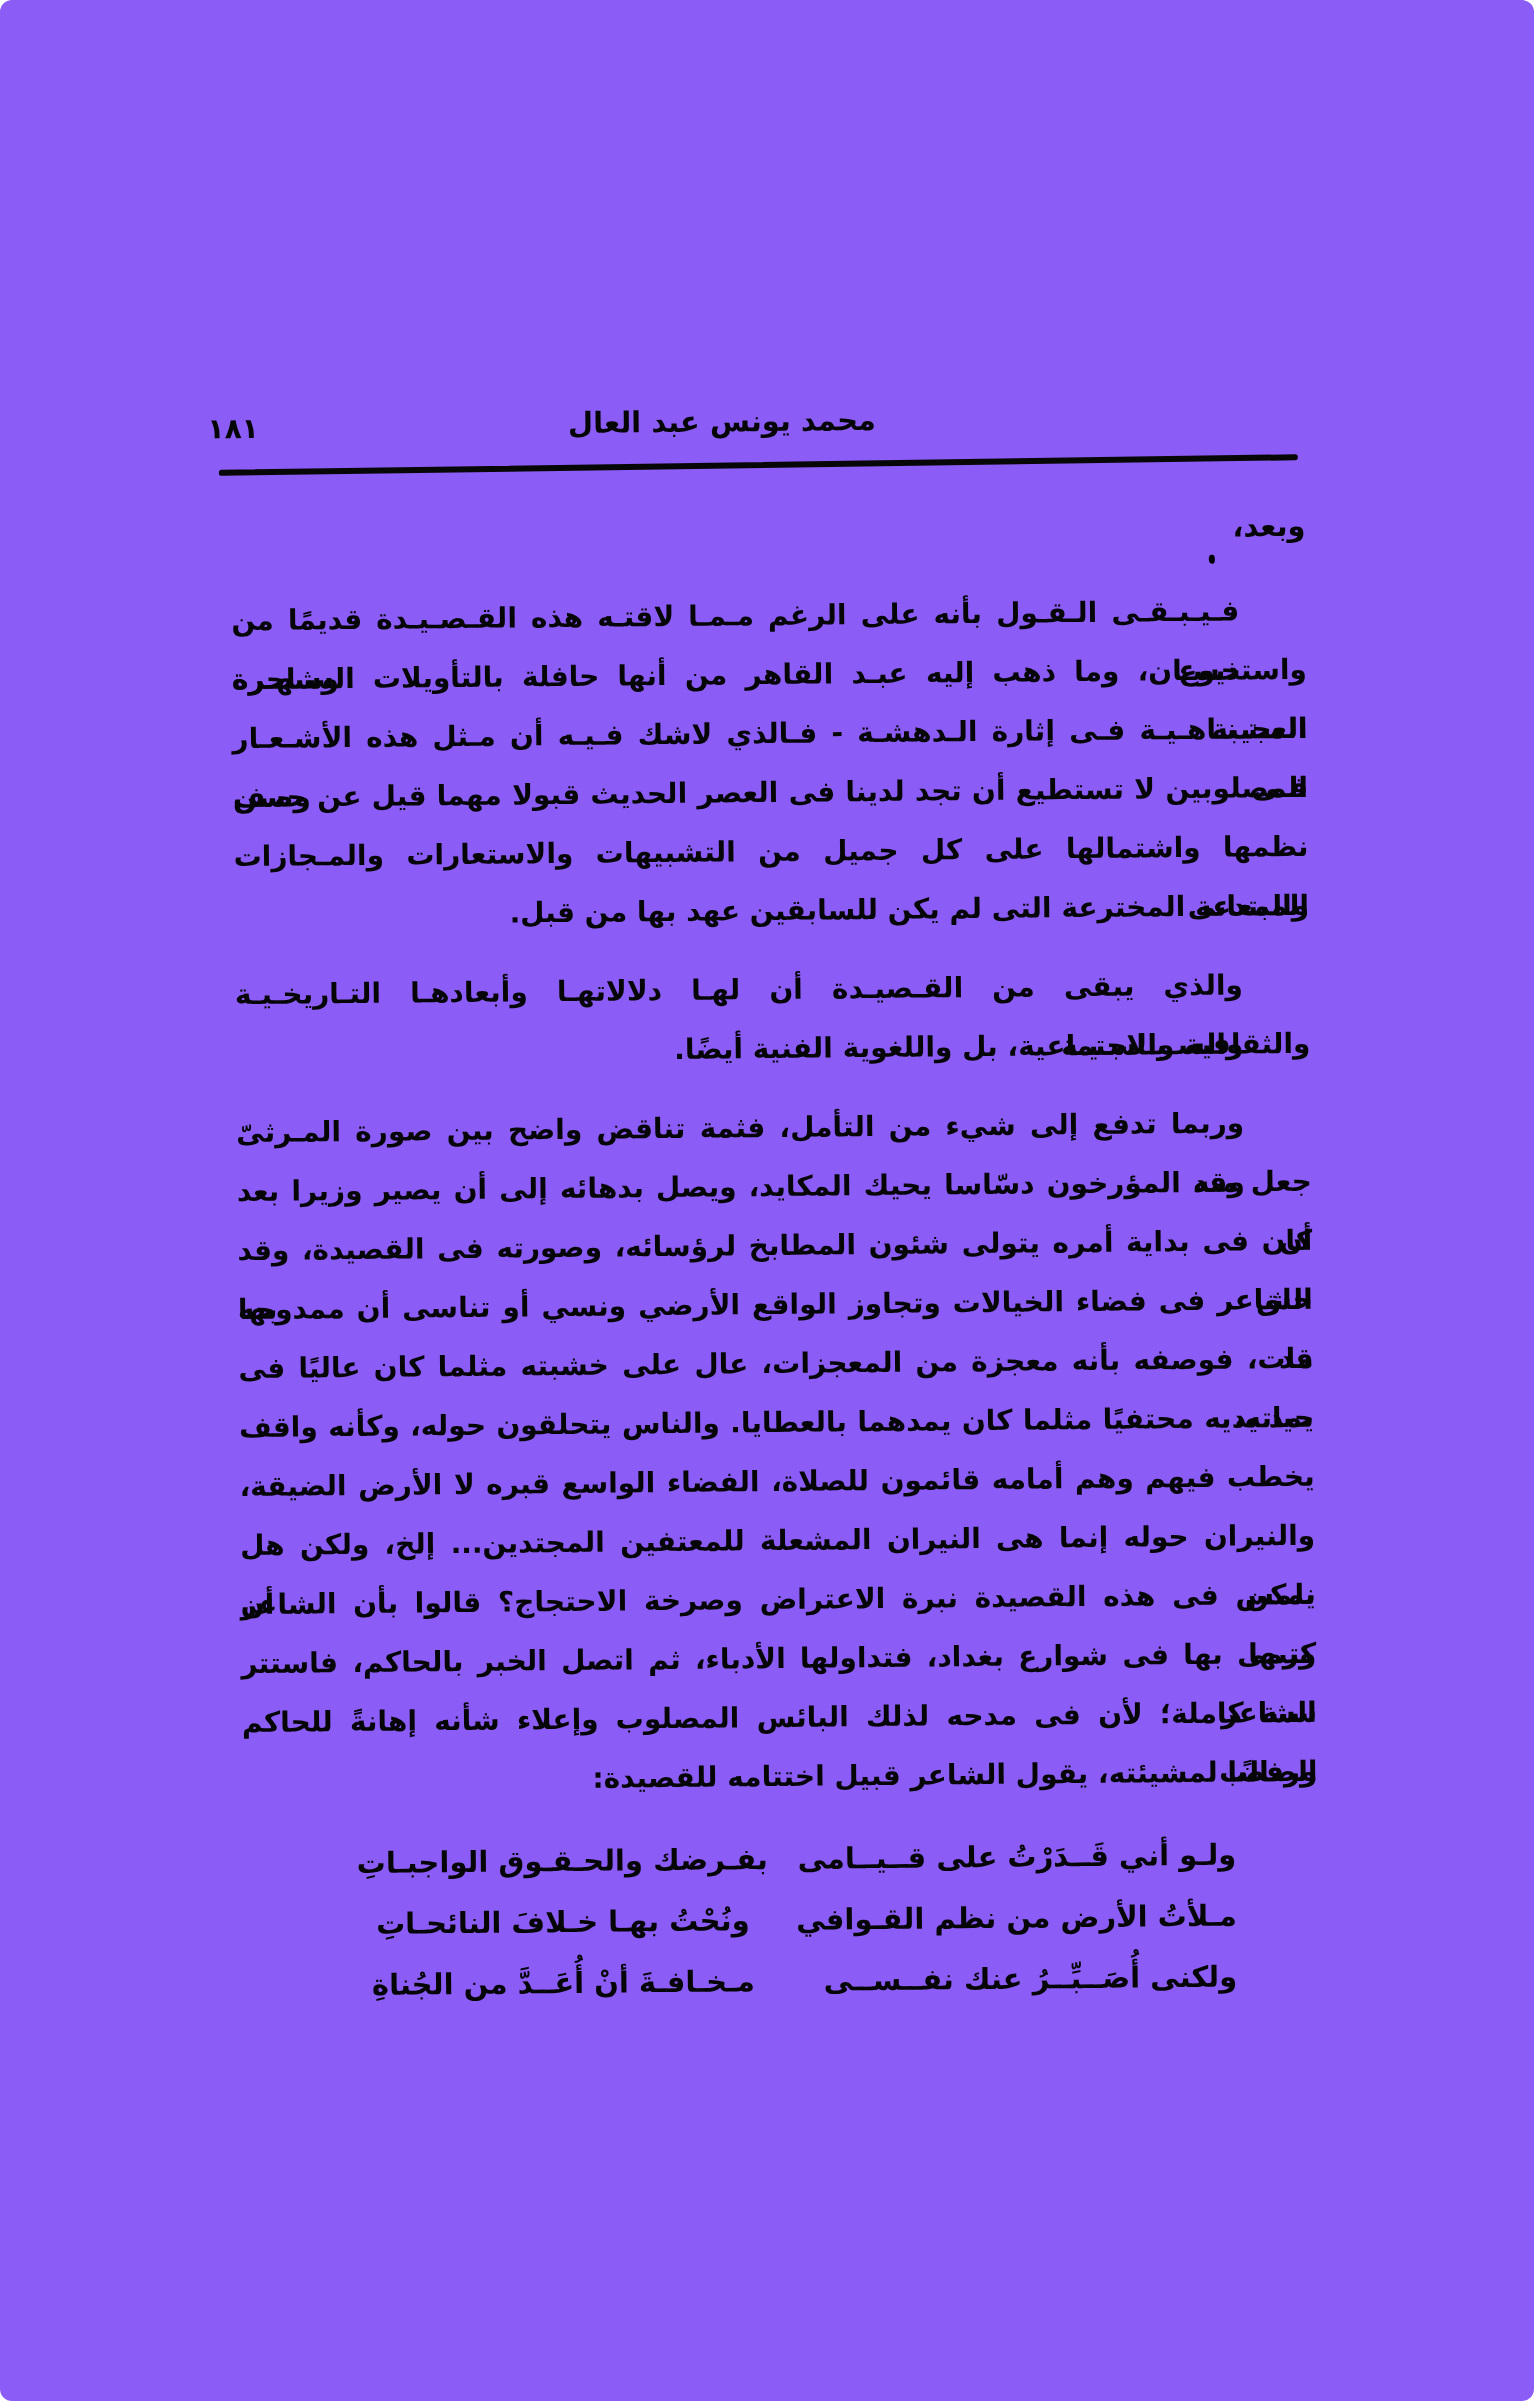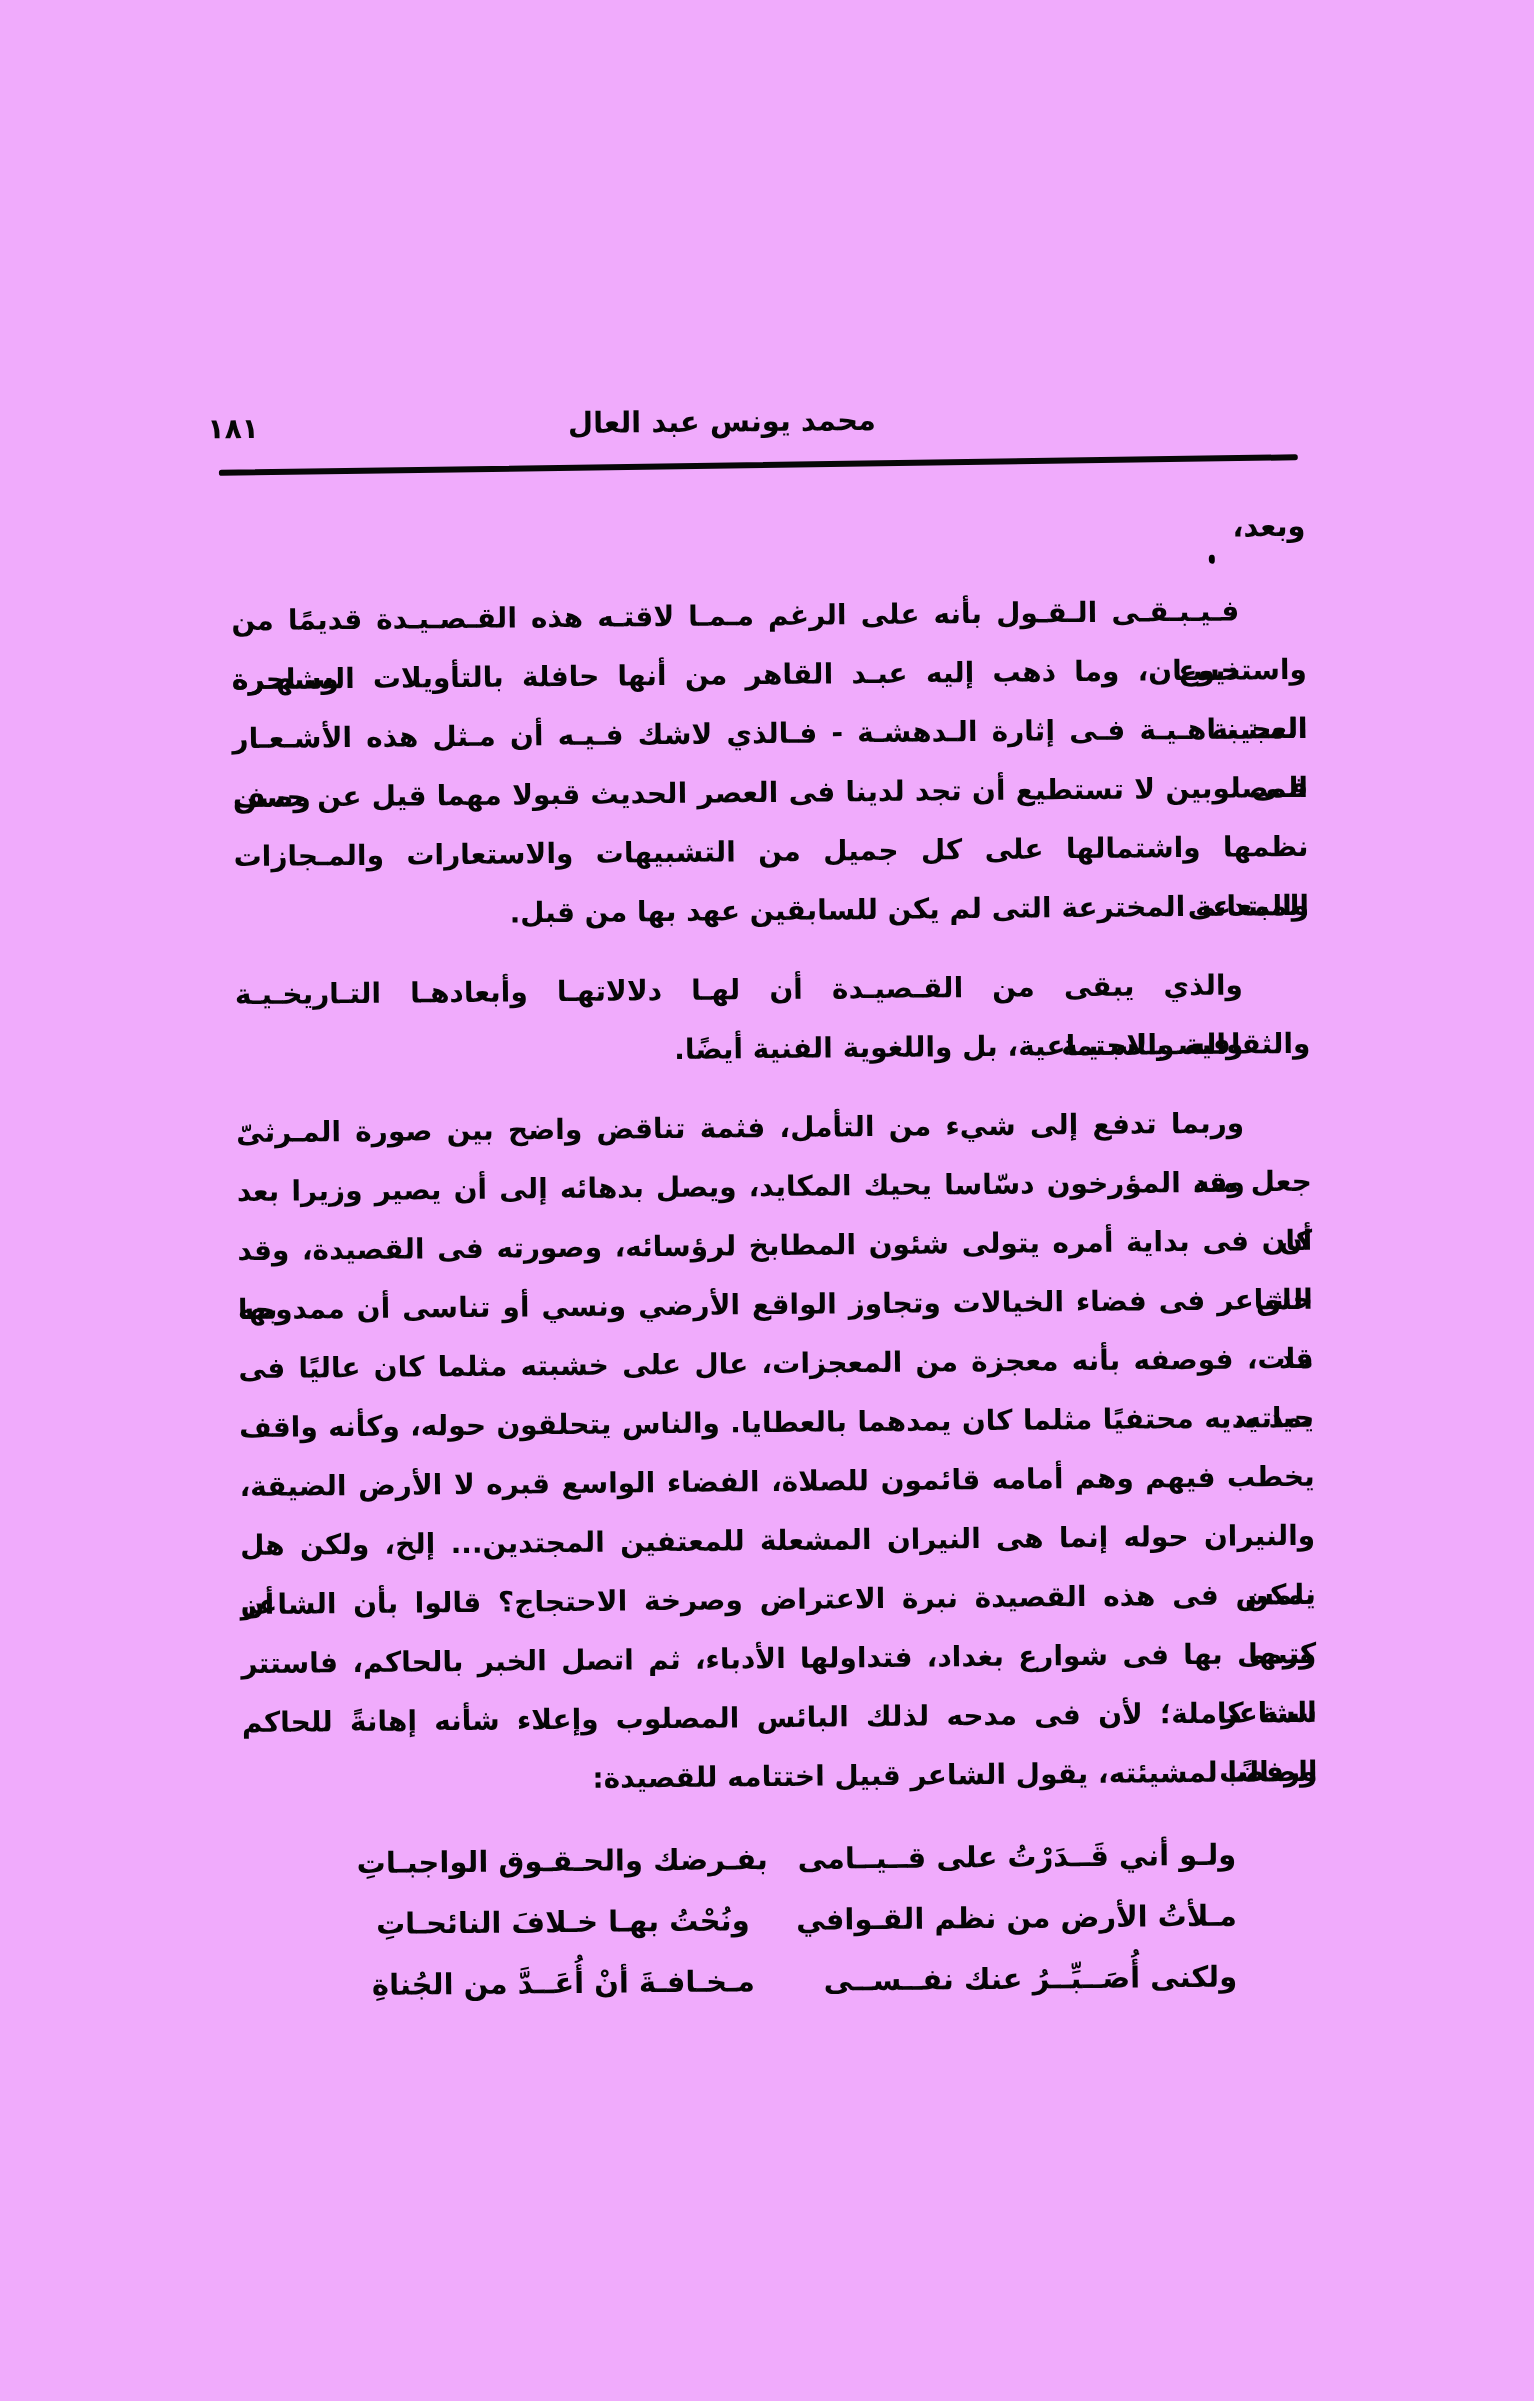--- a/index.html
+++ b/index.html
@@ -1,20 +1,20 @@
 <!DOCTYPE html>
 <html lang="ar" style="font-size:10.7px"><head>
 <meta charset="utf-8">
 <style>
   html,body{margin:0;padding:0;}
   body{
     width:1534px;height:2401px;position:relative;background:#ffffff;
     font-family:"DejaVu Sans",sans-serif;color:#060606;overflow:hidden;
   }
-  .sheet{position:absolute;inset:0;background:#f0abfc;}
+  .sheet{position:absolute;inset:0;background:#8b5cf6;border-radius:12px;}
   
   .rot{position:absolute;inset:0;transform:rotate(-0.55deg);transform-origin:767px 1001px;}
 
   .page-number{
     position:absolute;left:213px;top:407px;
     font-size:28px;font-weight:bold;direction:rtl;
   }
   .header-title{
     position:absolute;left:564px;top:404px;width:327px;
     text-align:center;font-size:29px;font-weight:bold;direction:rtl;white-space:nowrap;

